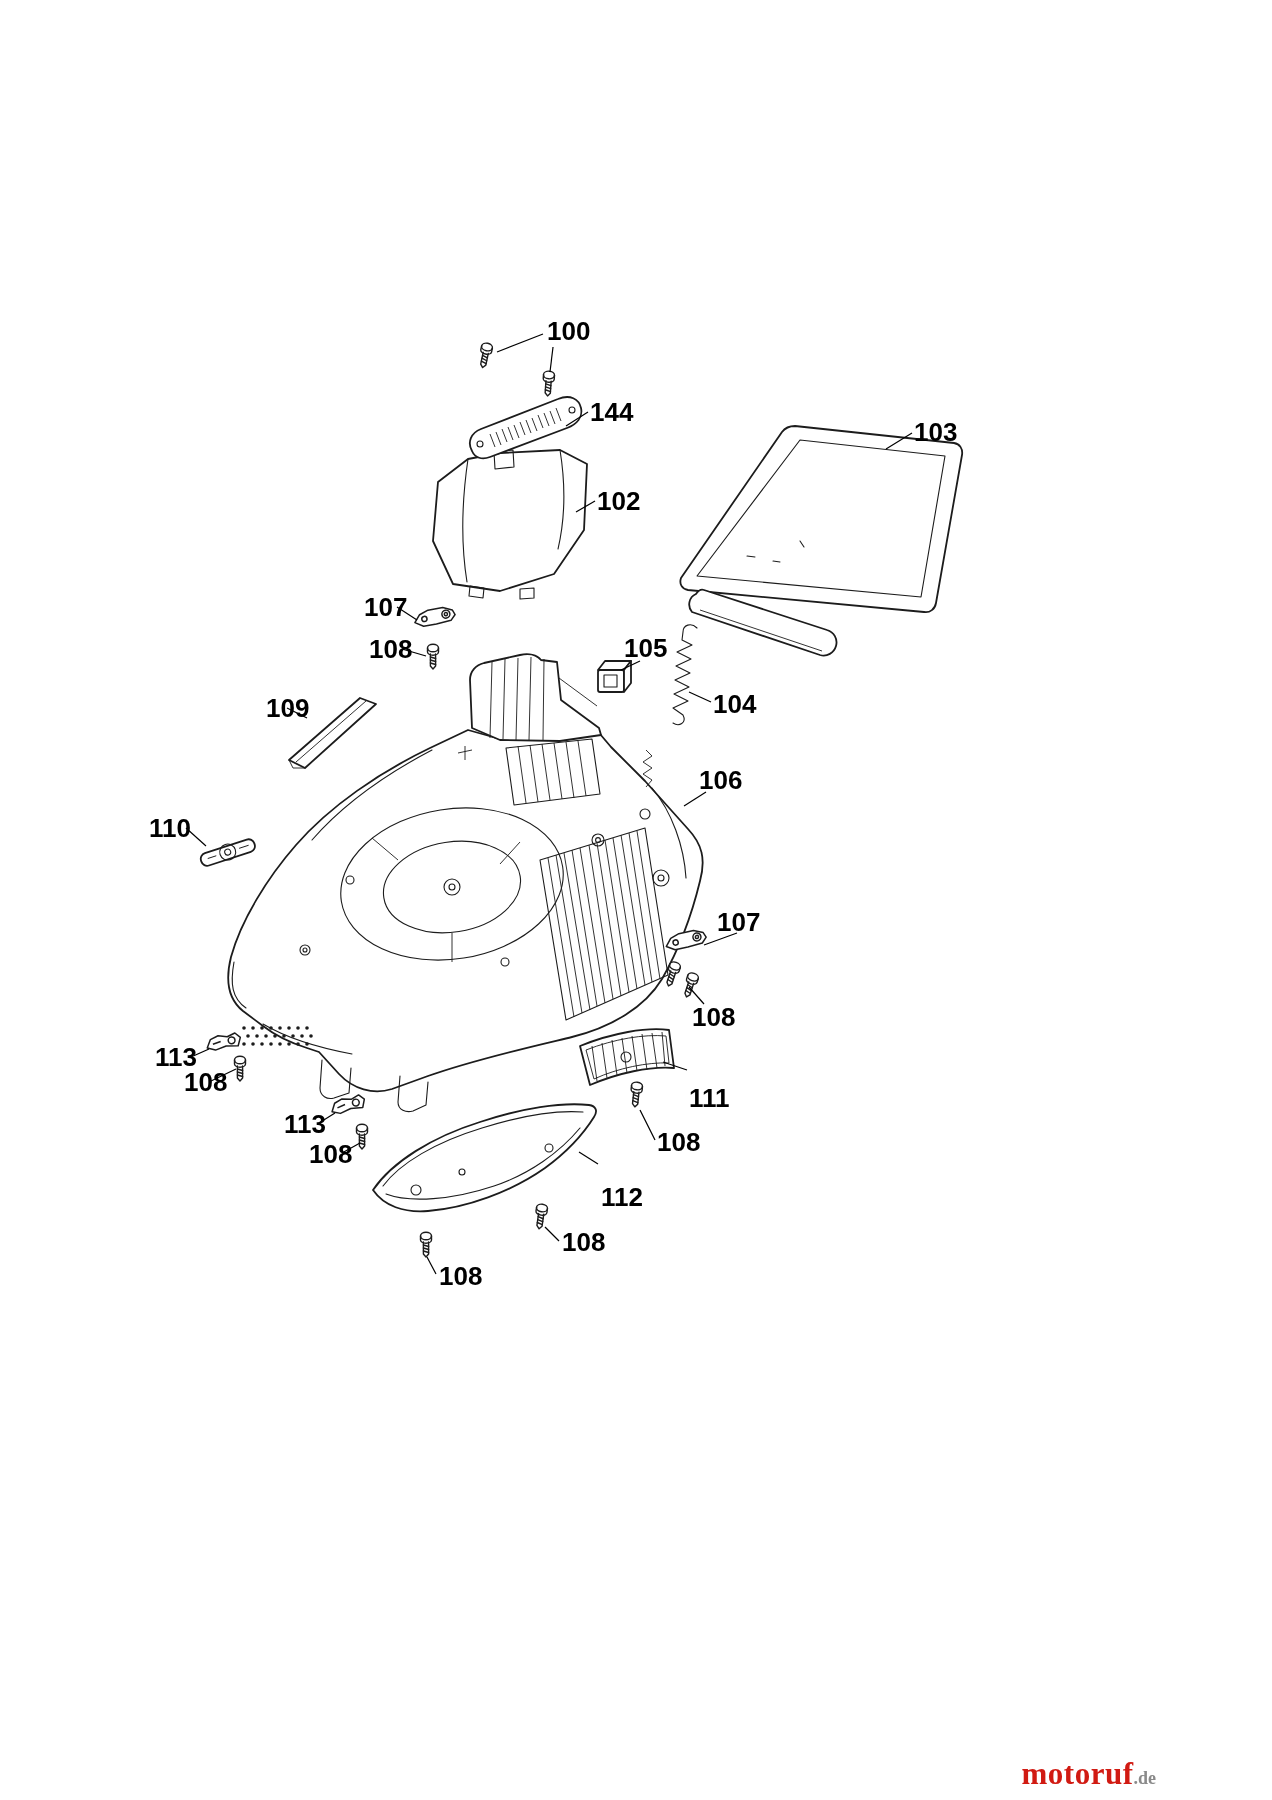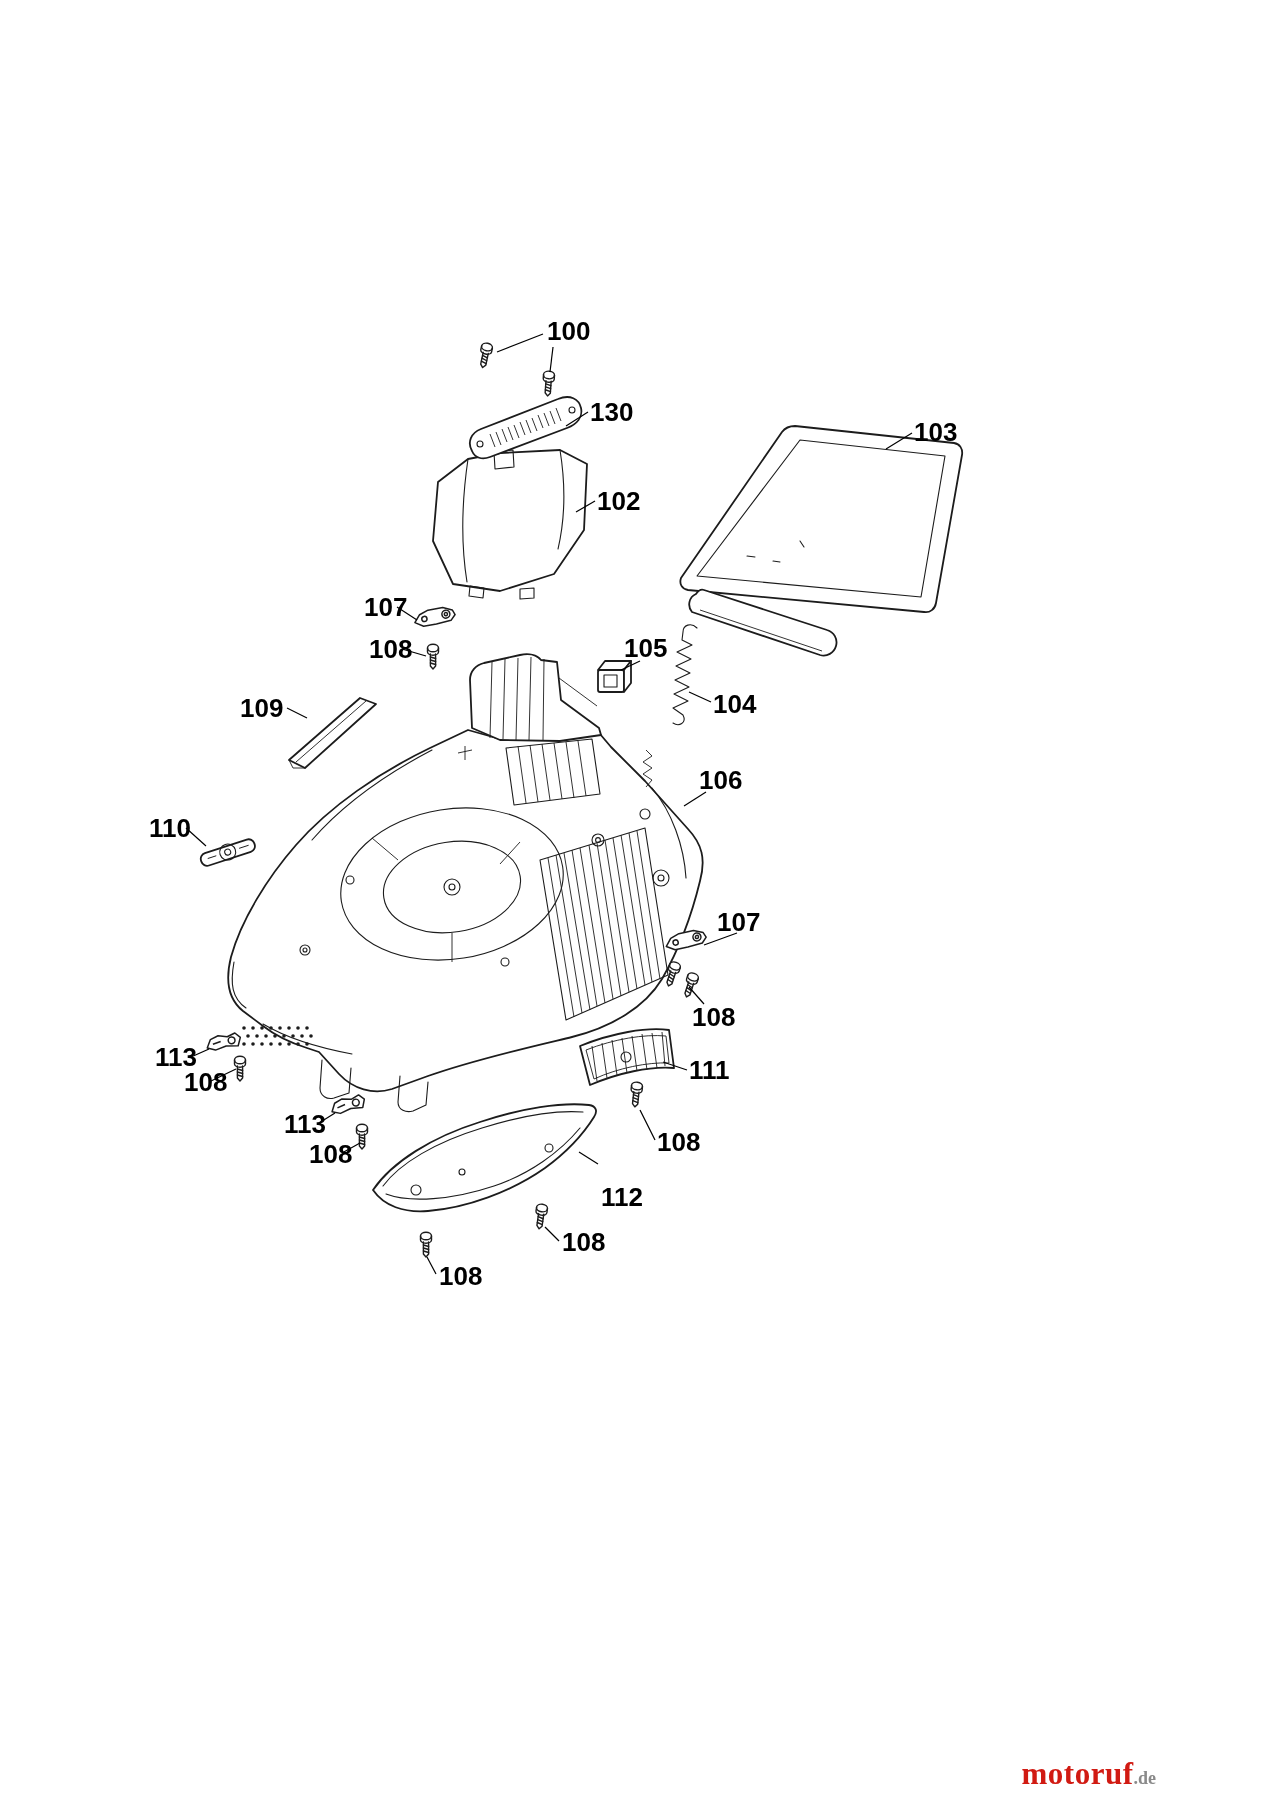--- a/index.html
+++ b/index.html
@@ -301,35 +301,35 @@
       <line x1="319" y1="1123" x2="335" y2="1113"></line>
       <line x1="342" y1="1153" x2="360" y2="1143"></line>
       <line x1="598" y1="1164" x2="579" y2="1152"></line>
       <line x1="559" y1="1241" x2="545" y2="1227"></line>
       <line x1="436" y1="1274" x2="427" y2="1257"></line>
     </g>
   </svg>
 
   <div class="labels">
     <div class="lbl" style="left:547px;top:318px">100</div>
-    <div class="lbl" style="left:590px;top:399px">130</div>
+    <div class="lbl" style="left:590px;top:399px">144</div>
     <div class="lbl" style="left:597px;top:488px">102</div>
     <div class="lbl" style="left:914px;top:419px">103</div>
     <div class="lbl" style="left:624px;top:635px">105</div>
     <div class="lbl" style="left:713px;top:691px">104</div>
     <div class="lbl" style="left:364px;top:594px">107</div>
     <div class="lbl" style="left:369px;top:636px">108</div>
-    <div class="lbl" style="left:240px;top:695px">109</div>
+    <div class="lbl" style="left:266px;top:695px">109</div>
     <div class="lbl" style="left:699px;top:767px">106</div>
     <div class="lbl" style="left:149px;top:815px">110</div>
     <div class="lbl" style="left:717px;top:909px">107</div>
     <div class="lbl" style="left:692px;top:1004px">108</div>
     <div class="lbl" style="left:155px;top:1044px">113</div>
     <div class="lbl" style="left:184px;top:1069px">108</div>
-    <div class="lbl" style="left:689px;top:1057px">111</div>
+    <div class="lbl" style="left:689px;top:1085px">111</div>
     <div class="lbl" style="left:657px;top:1129px">108</div>
     <div class="lbl" style="left:284px;top:1111px">113</div>
     <div class="lbl" style="left:309px;top:1141px">108</div>
     <div class="lbl" style="left:601px;top:1184px">112</div>
     <div class="lbl" style="left:562px;top:1229px">108</div>
     <div class="lbl" style="left:439px;top:1263px">108</div>
   </div>
 
   <div class="logo">
     <span class="brand">motoruf</span><span class="tld">.de</span>

